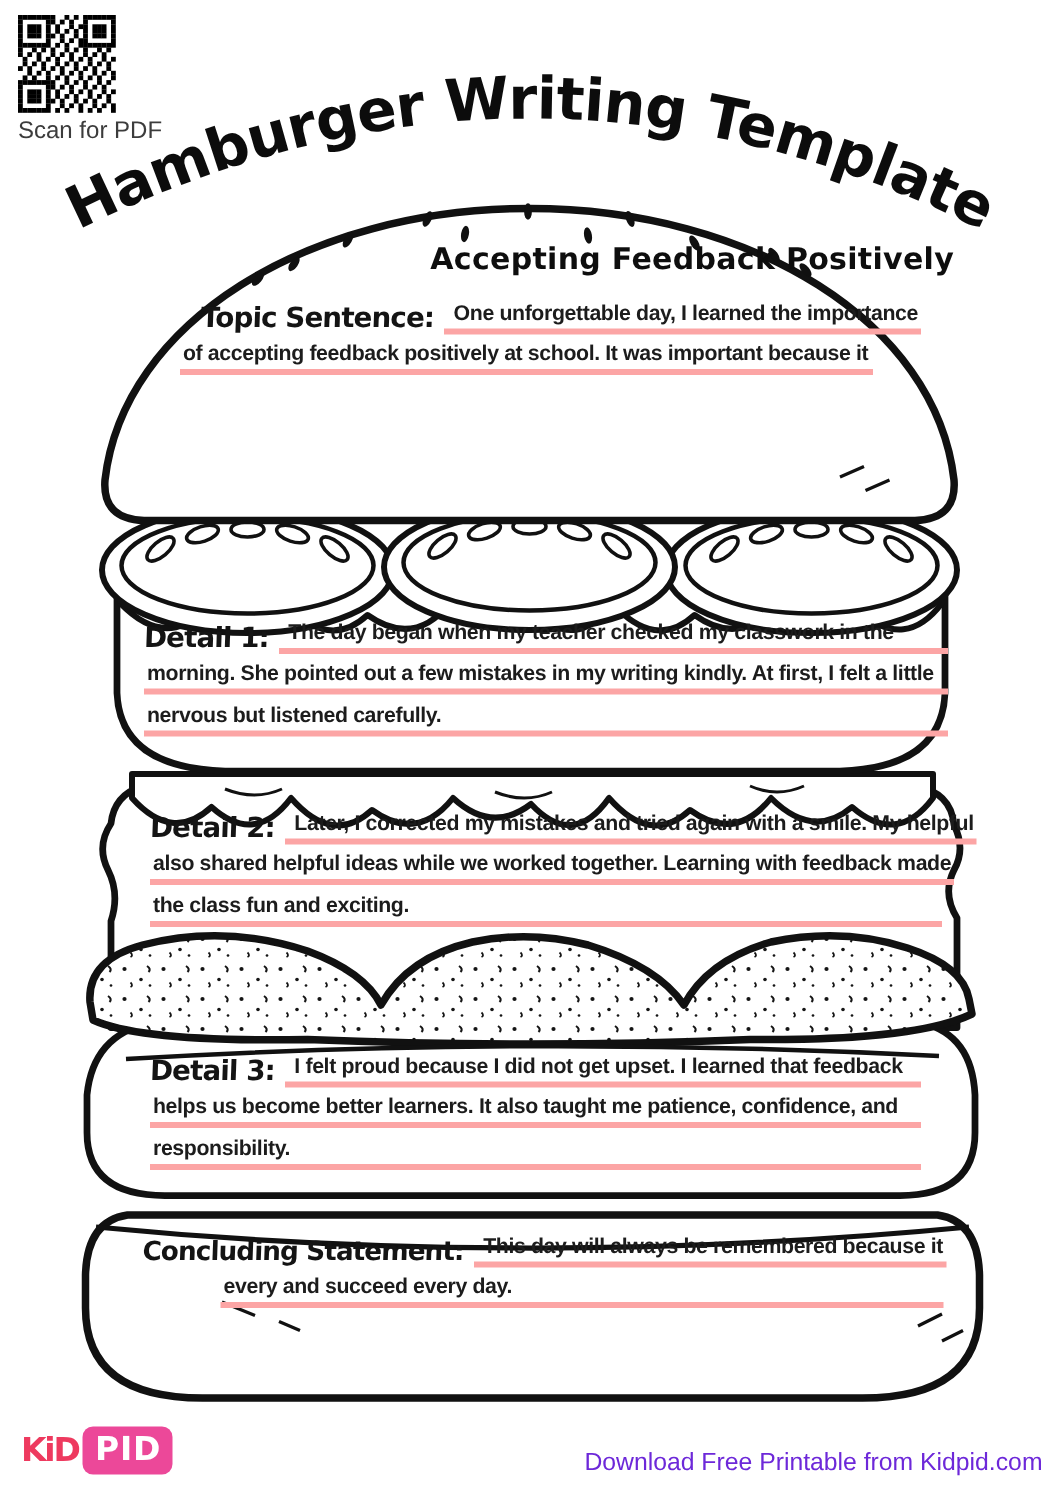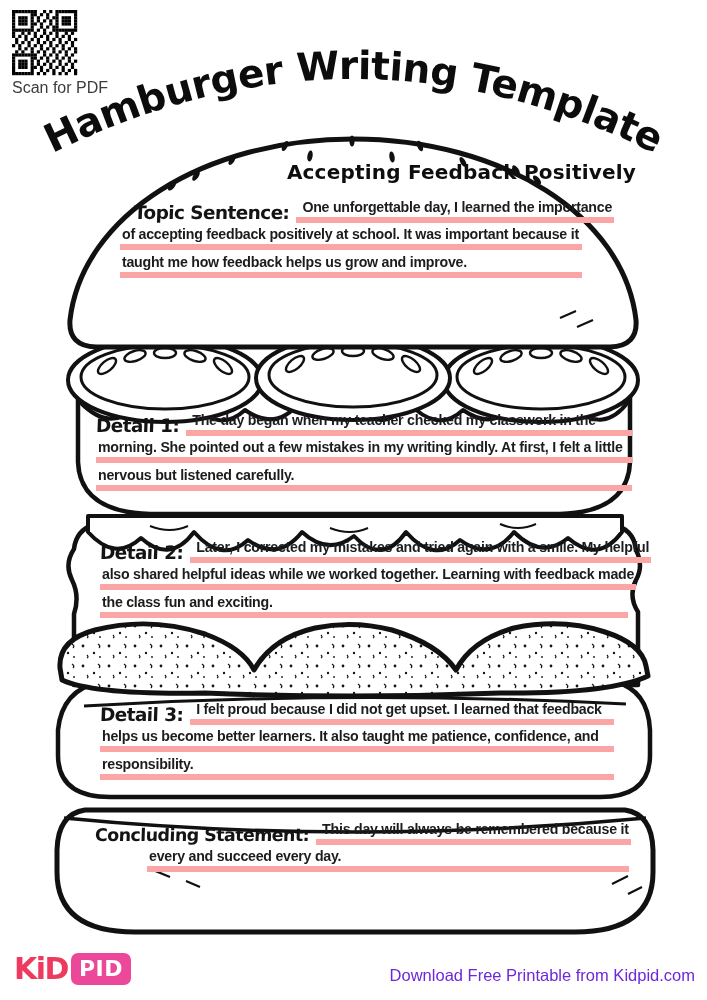--- a/index.html
+++ b/index.html
@@ -10,36 +10,36 @@
   .qr-caption{position:absolute;left:12px;top:79px;font-size:16px;color:#3c3c3c;
               font-family:"Liberation Sans",sans-serif;}
 
   .essay-title{position:absolute;left:70px;top:160px;width:566px;text-align:right;
                font-family:"DejaVu Sans",sans-serif;font-weight:bold;font-size:20px;
                letter-spacing:0.2px;color:#0e0e0e;}
 
   .section{position:absolute;color:#1c1c1c;}
   .line{display:flex;align-items:flex-end;height:27.5px;white-space:nowrap;
         font-weight:bold;font-size:14.2px;letter-spacing:-0.25px;color:#1c1c1c;}
-  .line .fill{flex:1;border-bottom:6px solid #fca5a5;padding:0 2px 2px 6px;overflow:visible;}
+  .line .fill{flex:1;border-bottom:4px solid #fca5a5;padding:0 2px 2px 6px;overflow:visible;}
   .line.cont .fill{padding-left:2px;}
   .label{font-family:"DejaVu Sans",sans-serif;font-weight:bold;font-size:18.5px;
          letter-spacing:-0.6px;padding-right:7px;color:#141414;transform:skewX(-2deg);}
   .label.small{font-size:17.5px;}
   .indent{padding-left:52px;}
 
   #sec-topic{left:120px;top:195px;width:462px;}
   #sec-topic .line.first{padding-left:14px;}
   #sec-detail1{left:96px;top:408px;width:536px;}
   #sec-detail2{left:100px;top:535px;width:528px;}
   #sec-detail3{left:100px;top:697px;width:514px;}
   #sec-concluding{left:95px;top:817px;width:534px;}
 
   .logo{position:absolute;left:14px;top:951px;display:flex;align-items:center;}
-  .logo-kid{font-family:"DejaVu Sans",sans-serif;font-weight:bold;font-size:30px;
+  .logo-kid{font-family:"DejaVu Sans",sans-serif;font-weight:bold;font-size:22px;
             letter-spacing:-1.5px;color:#ee3a5f;}
   .logo-pid{font-family:"DejaVu Sans",sans-serif;font-weight:bold;font-size:22px;
             color:#ffffff;background:#ec4899;border-radius:7px;padding:3px 8px 4px;
             margin-left:3px;letter-spacing:0.5px;}
   .footer-note{position:absolute;right:12px;top:966px;font-size:16.5px;color:#6d28d9;
                font-family:"Liberation Sans",sans-serif;}
 </style>
 </head>
 <body>
 
@@ -393,23 +393,20 @@
   <div class="essay-title">Accepting Feedback Positively</div>
 
   <div class="section" id="sec-topic">
     <div class="line first">
       <span class="label">Topic Sentence:</span>
       <span class="fill">One unforgettable day, I learned the importance</span>
     </div>
     <div class="line cont">
       <span class="fill">of accepting feedback positively at school. It was important because it</span>
     </div>
-    <div class="line cont">
-      <span class="fill">taught me how feedback helps us grow and improve.</span>
-    </div>
   </div>
 
   <div class="section" id="sec-detail1">
     <div class="line first">
       <span class="label">Detail 1:</span>
       <span class="fill">The day began when my teacher checked my classwork in the</span>
     </div>
     <div class="line cont">
       <span class="fill">morning. She pointed out a few mistakes in my writing kindly. At first, I felt a little</span>
     </div>

